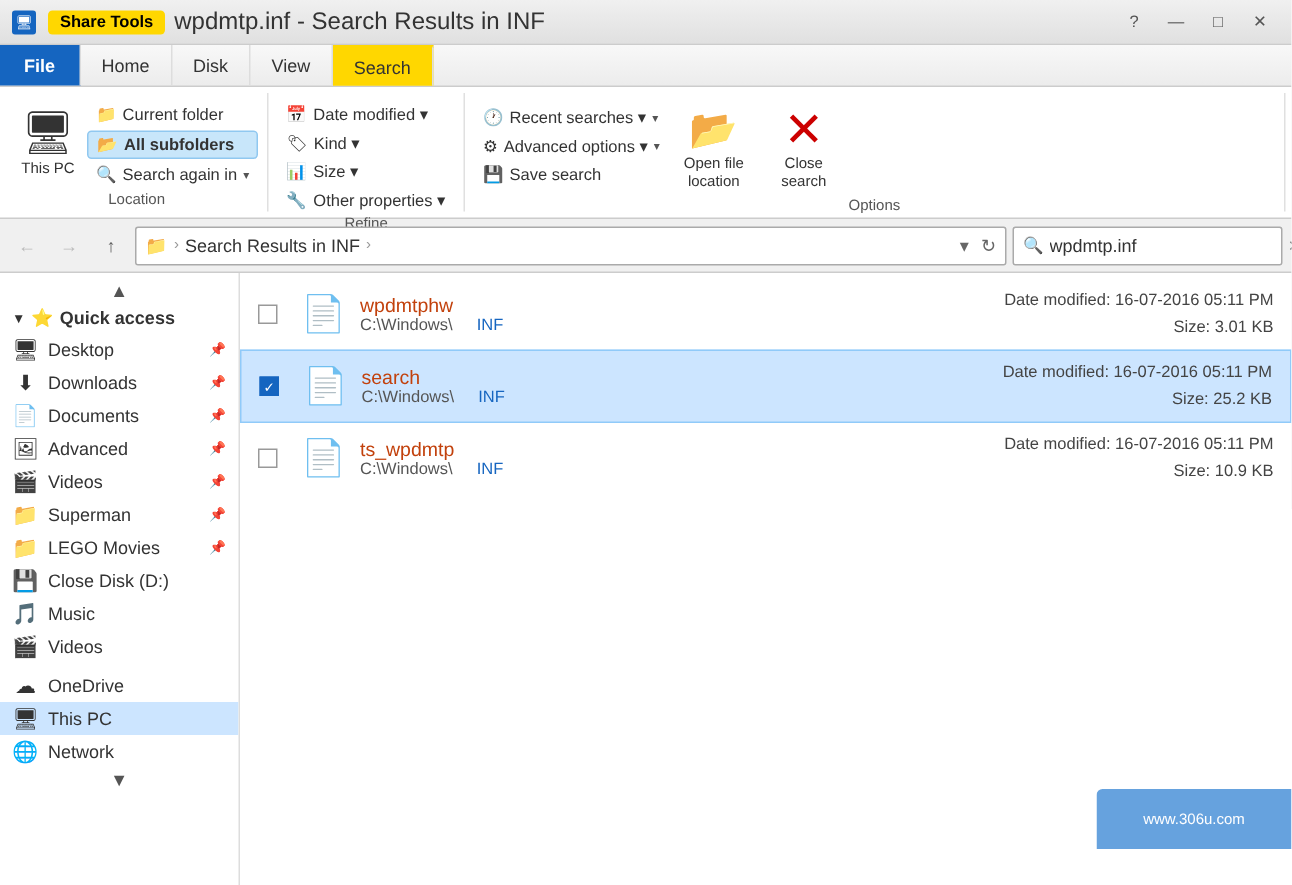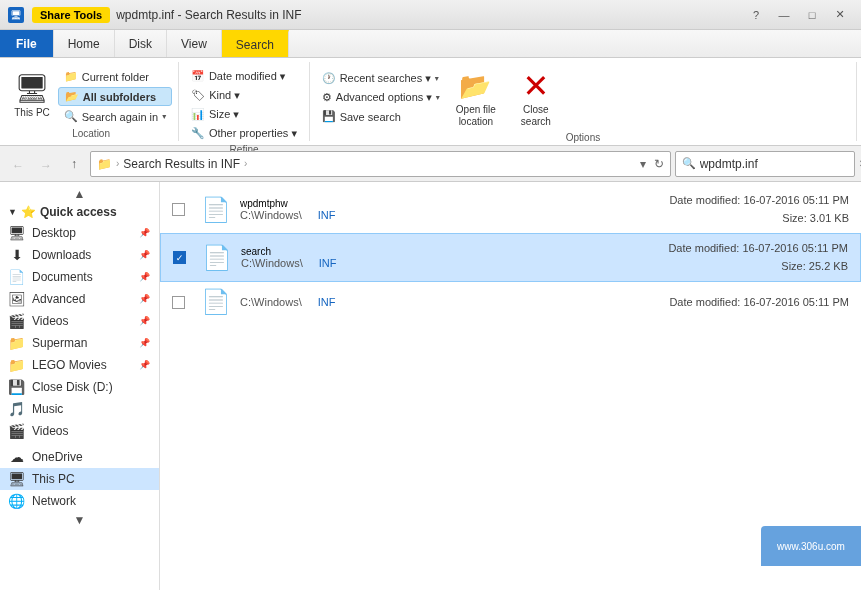--- a/index.html
+++ b/index.html
@@ -85,31 +85,31 @@
     }
 
     
     .file-list { flex: 1; background: white; overflow-y: auto; padding: 4px 0; }
     .file-item {
       display: flex; align-items: center; padding: 6px 12px; cursor: pointer; gap: 8px;
     }
     .file-item.selected { background: #cce5ff; border: 1px solid #90caf9; }
     .file-icon { font-size: 24px; color: #888; min-width: 32px; text-align: center; }
     .file-info { flex: 1; }
-    .file-name { font-size: 10px; color: #000000; font-weight: 500; }
+    .file-name { font-size: 13px; color: #c2410c; font-weight: 500; }
     .file-path { font-size: 11px; color: #555; }
     .file-path span { color: #1565c0; padding-left: 16px; }
     .file-meta { text-align: right; font-size: 11px; color: #444; line-height: 1.6; }
     .checkbox-col { width: 20px; min-width: 20px; display: flex; align-items: center; }
     .checkbox { width: 13px; height: 13px; border: 1px solid #999; background: white; display: flex; align-items: center; justify-content: center; font-size: 9px; }
     .checkbox.checked { background: #1565c0; color: white; border-color: #1565c0; }
 
     
     .watermark {
-      position: absolute; bottom: 24px; right: 0; width: 100px; height: 40px;
+      position: absolute; bottom: 24px; right: 0; width: 130px; height: 40px;
       background: rgba(0,100,200,0.6); display: flex; align-items: center; justify-content: center;
       font-size: 10px; color: white; border-radius: 4px 0 0 0;
     }
 
     
     .close-search-icon { color: #cc0000; font-size: 32px; line-height: 1; }
 
     
     .dd-arrow { font-size: 8px; color: #555; }
 
@@ -128,21 +128,21 @@
     }
   </style>
 </head>
 <body>
 
 <div class="title-bar">
   <div class="title-bar-icons">
     <div class="title-icon" style="background:#1565c0;">🖥</div>
   </div>
   <span style="background:#ffd700; padding:2px 8px; border-radius:3px; font-size:11px; font-weight:600; margin-right:6px;">Share Tools</span>
-  <span style="flex:1; font-size:12px; color:#333;">wpdmtp.inf - Search Results in INF</span>
+  <span style="flex:1; font-size:16px; color:#333;">wpdmtp.inf - Search Results in INF</span>
   <div class="title-controls">
     <button class="title-btn" style="font-size:11px;">?</button>
     <button class="title-btn">—</button>
     <button class="title-btn">□</button>
     <button class="title-btn close">✕</button>
   </div>
 </div>
 
 <div class="ribbon-tabs">
   <div class="ribbon-tab file">File</div>
@@ -358,24 +358,26 @@
         <div>Size: 25.2 KB</div>
       </div>
     </div>
 
     <div class="file-item">
       <div class="checkbox-col">
         <div class="checkbox"></div>
       </div>
       <span class="file-icon">📄</span>
       <div class="file-info">
+        <div class="file-name">ts_wpdmtp</div>
         <div class="file-path">C:\Windows\<span>INF</span></div>
       </div>
       <div class="file-meta">
         <div>Date modified: 16-07-2016 05:11 PM</div>
+        <div>Size: 10.9 KB</div>
       </div>
     </div>
 
   </div>
 </div>
 
 <div class="watermark" style="position:fixed; bottom:24px; right:0;">
   <span>www.306u.com</span>
 </div>
 

